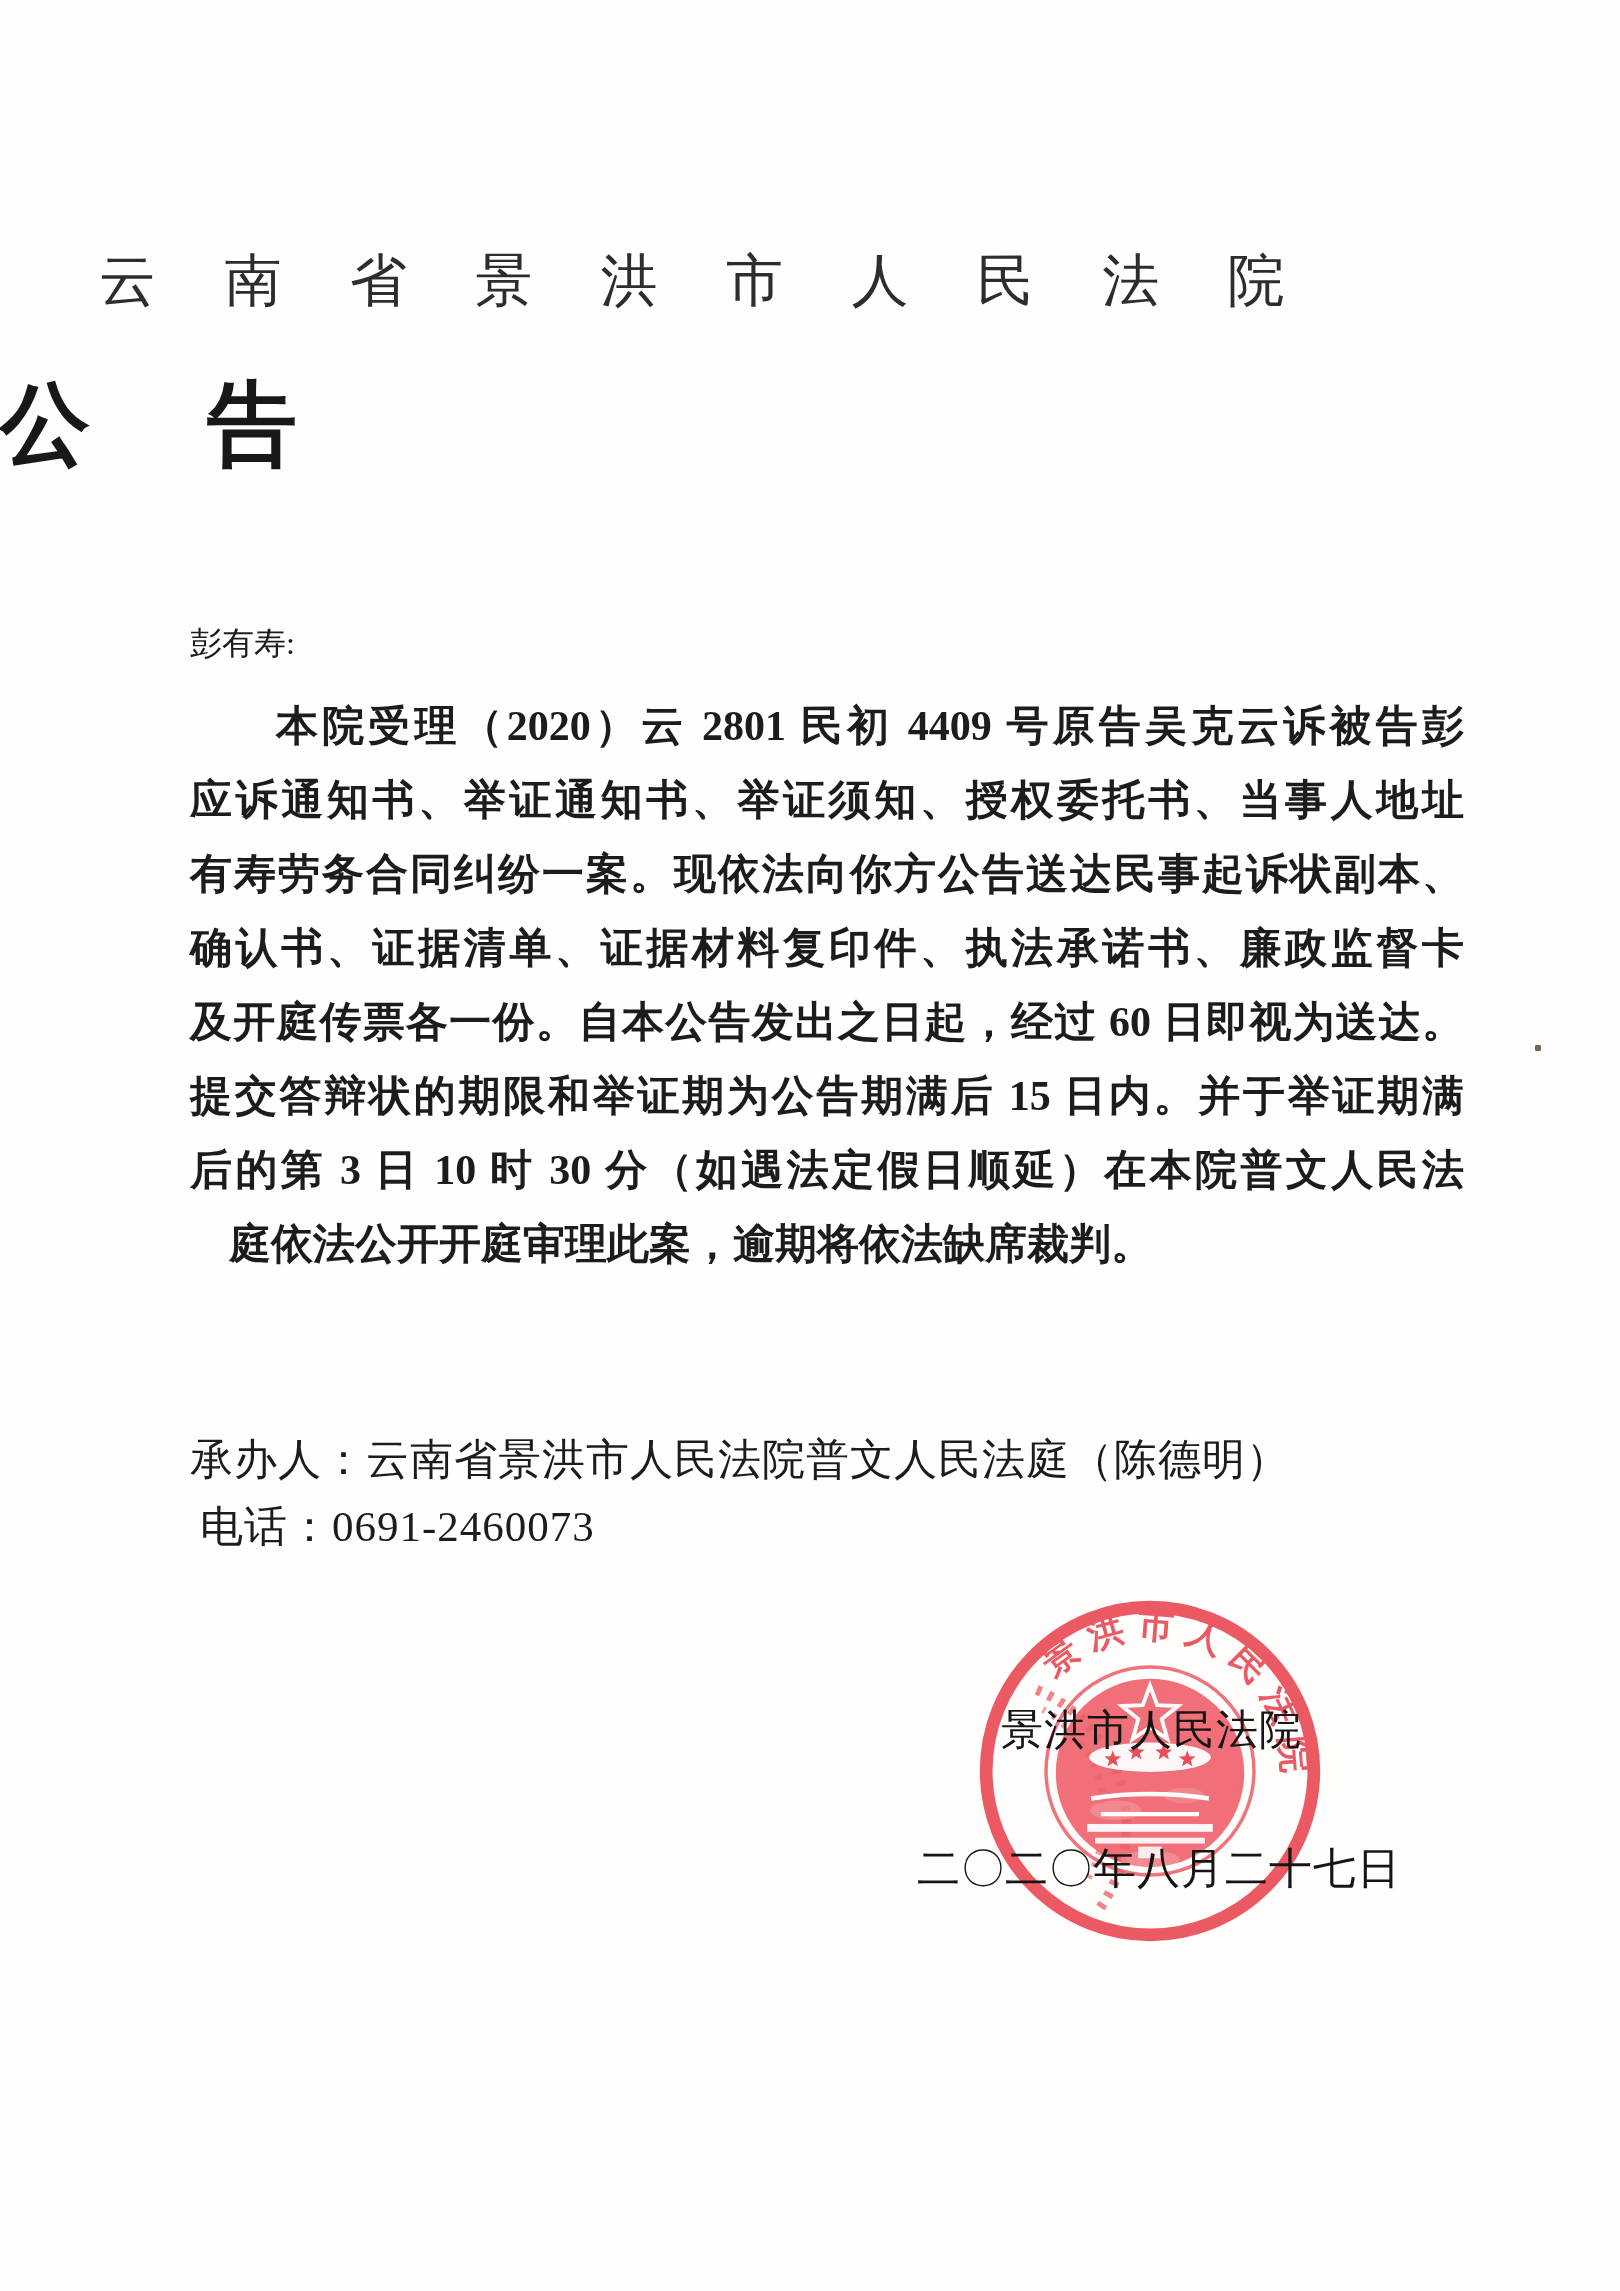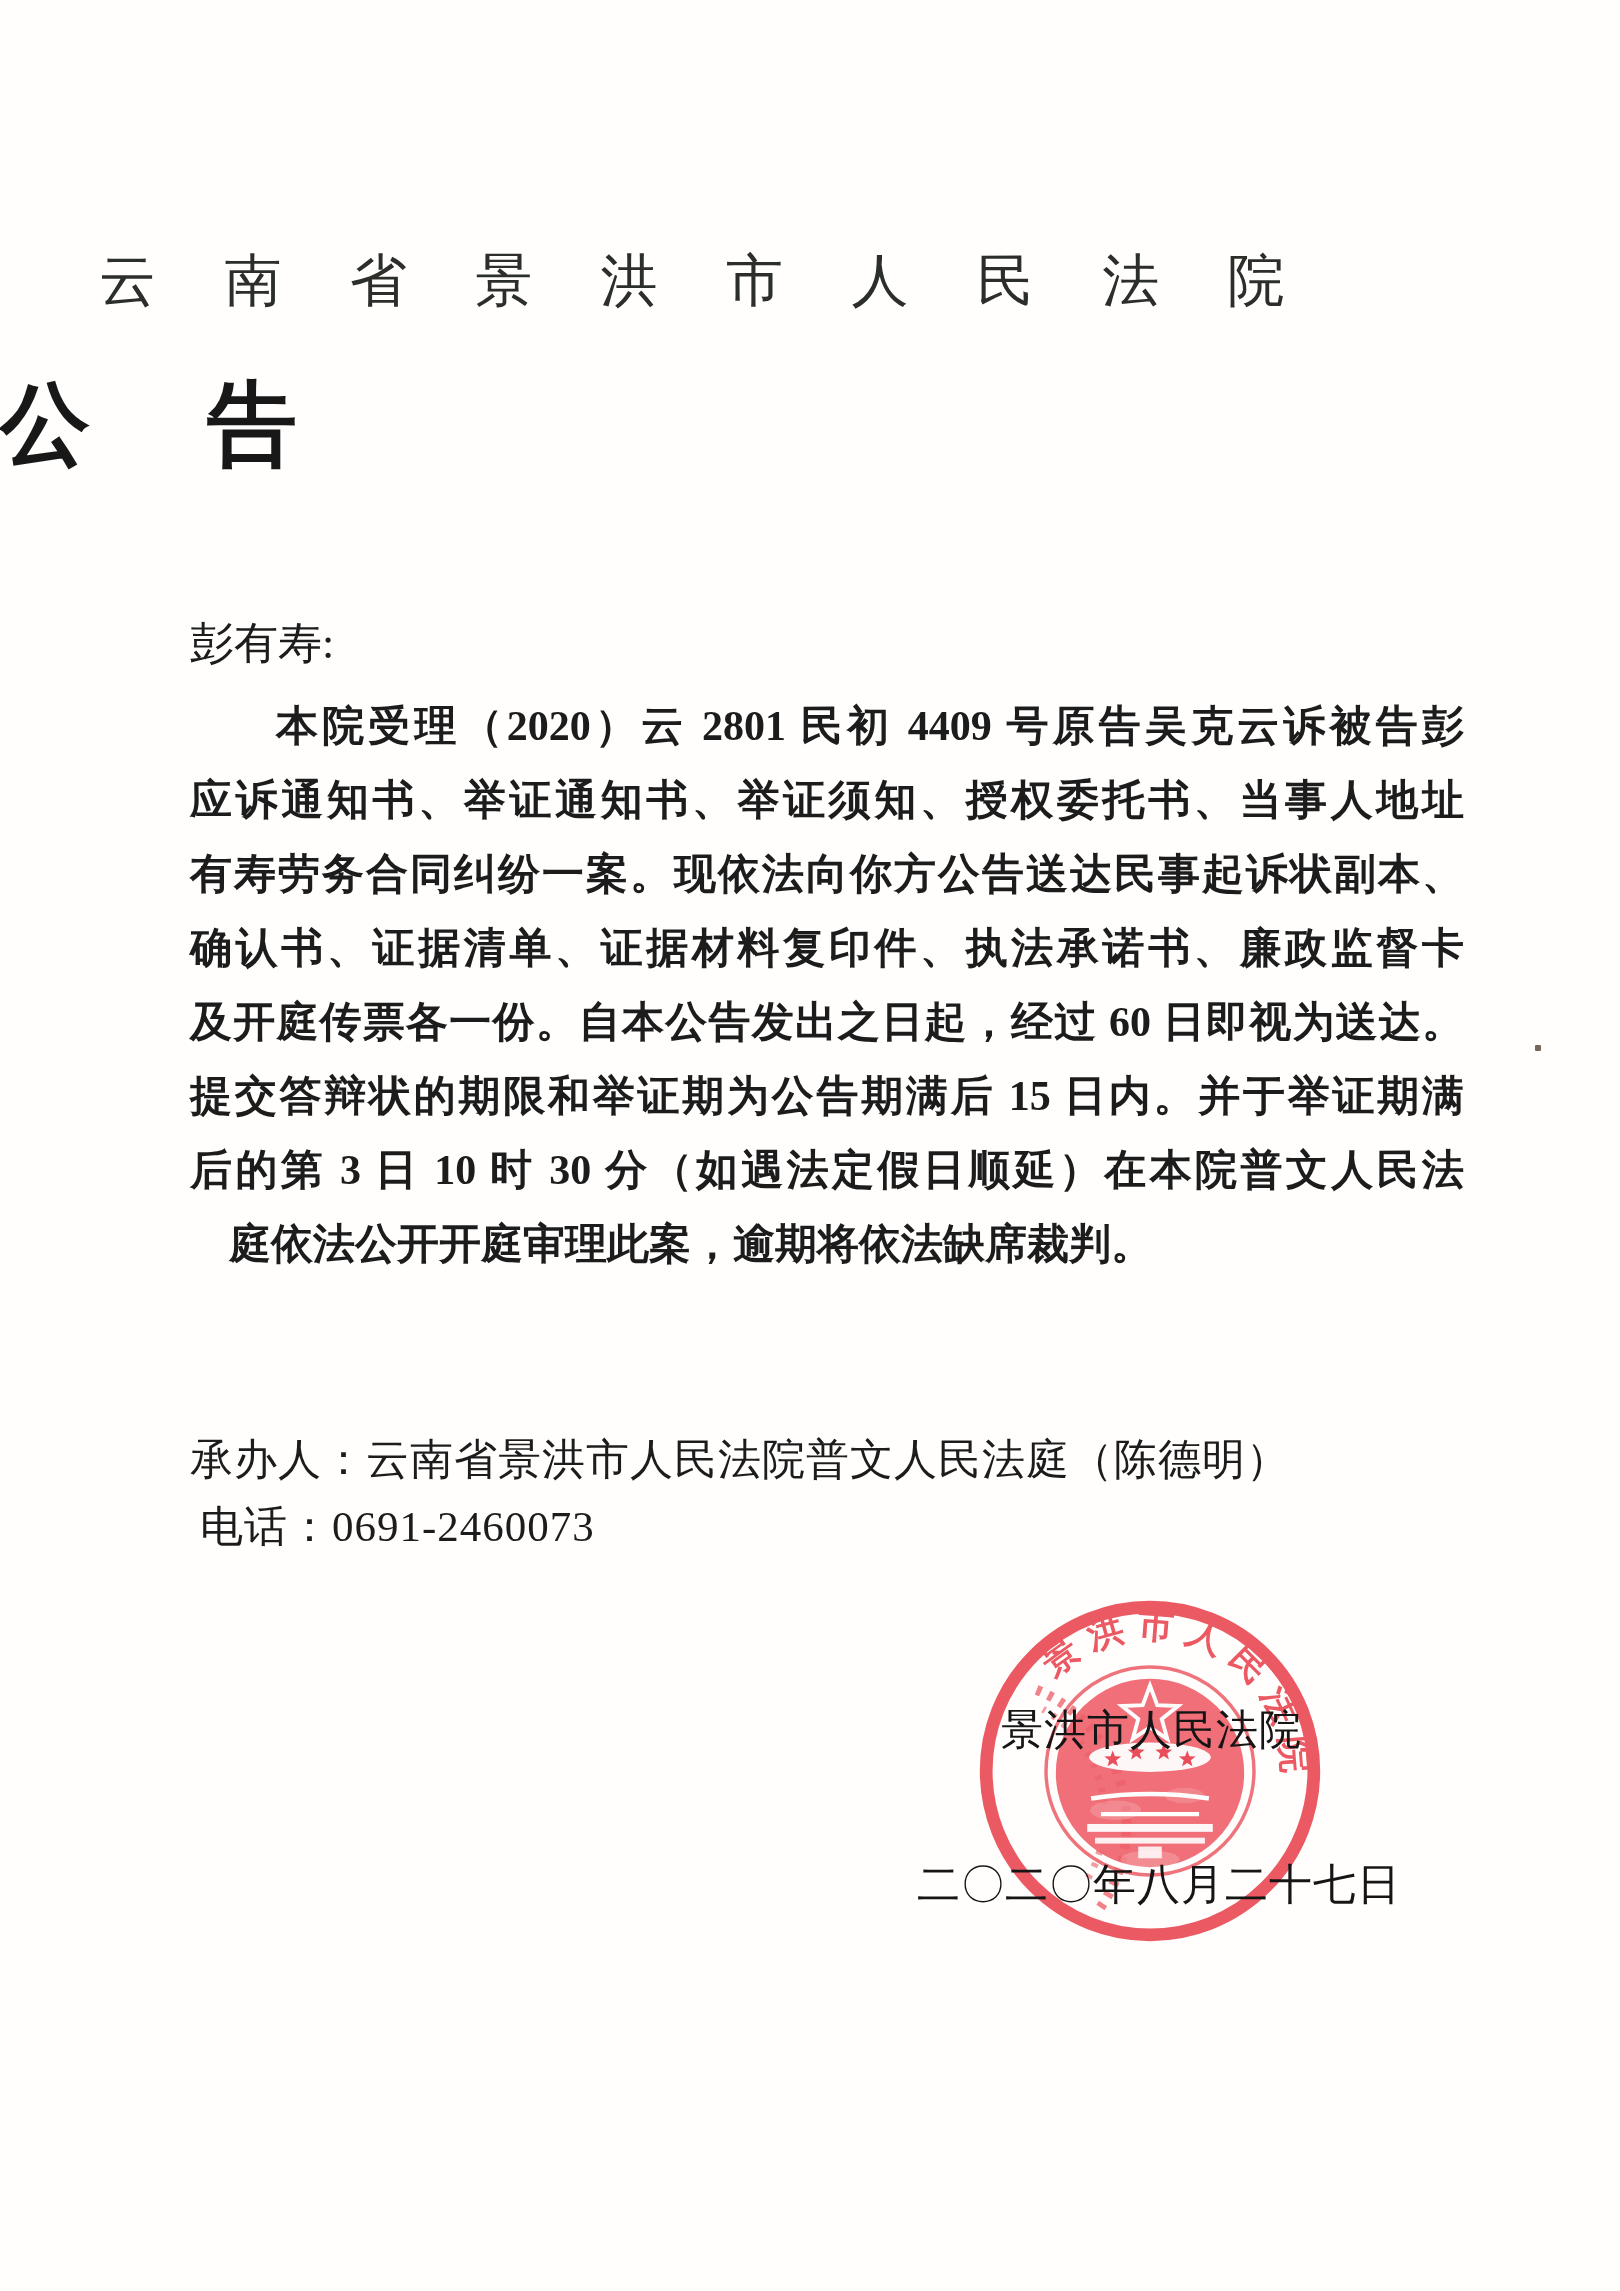--- a/index.html
+++ b/index.html
@@ -22,21 +22,21 @@
   }
   .notice-title{
     position:absolute;left:0;top:370px;width:1620px;
     font-size:90px;line-height:110px;
     letter-spacing:1.3em; 
     font-weight:bold;color:#181818;
     white-space:nowrap;
   }
   .addressee{
     position:absolute;left:190px;top:614px;
-    font-size:44px;line-height:59px;color:#1c1c1c;
+    font-size:32px;line-height:59px;color:#1c1c1c;
   }
   .body-par{
     position:absolute;left:190px;top:689px;width:1274px;
     font-size:42px;line-height:74px;color:#1c1c1c;font-weight:bold;
   }
   .body-line{
     text-align:justify;
     text-align-last:justify;
   }
   .body-line.first{ text-indent:86px; }
@@ -56,21 +56,21 @@
     z-index:1;
   }
   .seal-name-overlay{
     position:absolute;left:1001px;top:1705px;
     font-size:42px;line-height:51px;color:#151515;
     letter-spacing:1px;white-space:nowrap;z-index:2;
   }
   .seal-date-line{
     position:absolute;left:917px;top:1841px;
     font-size:43px;line-height:55px;color:#151515;
-    letter-spacing:1px;white-space:nowrap;z-index:2;margin-top:16px;
+    letter-spacing:1px;white-space:nowrap;z-index:2;
   }
   .artifact-dot{
     position:absolute;left:1535px;top:1045px;width:5.9px;height:5.9px;
     background:#5a4034;border-radius:1px;opacity:.8;z-index:2;
   }
 </style>
 </head>
 <body>
 
 <div class="page">

